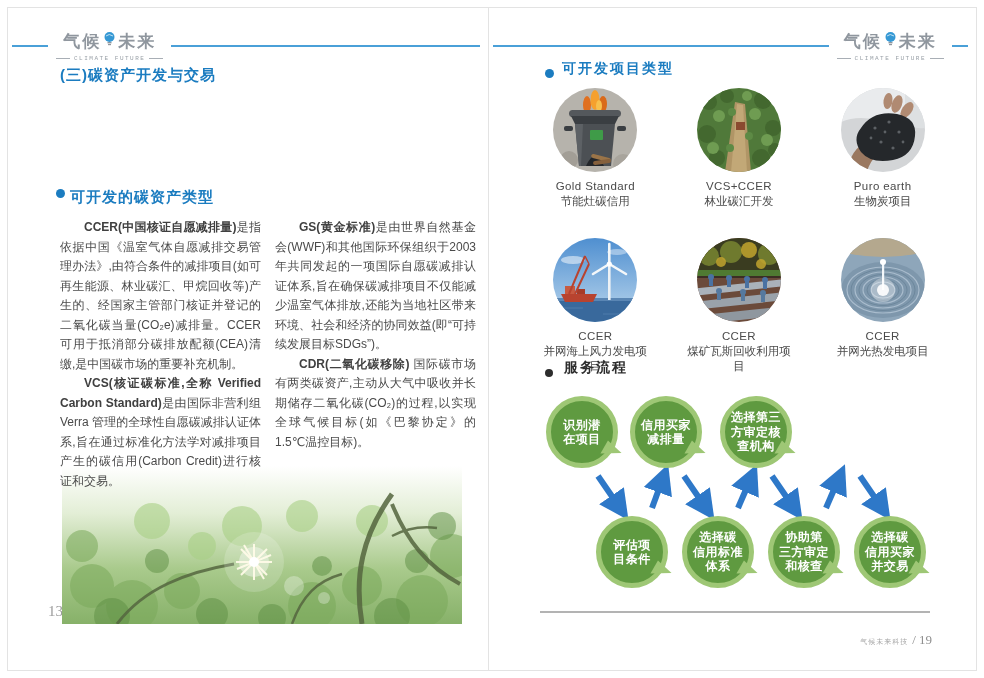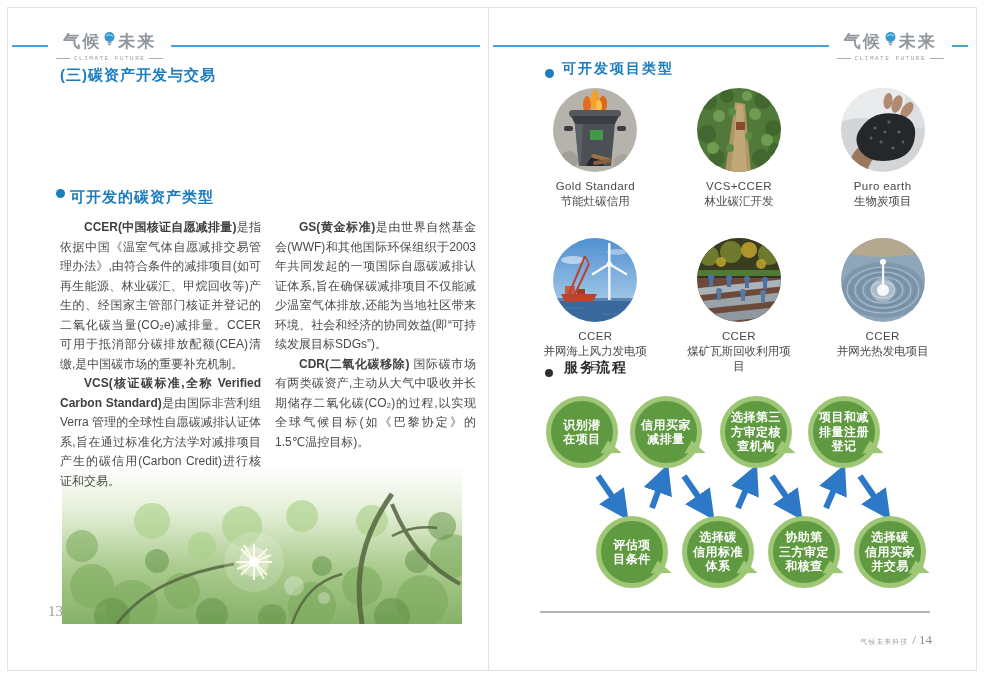--- a/index.html
+++ b/index.html
@@ -481,25 +481,20 @@
         </div>
       <div class="bubble" style="left:90px; top:8px;">
           <span class="bt">信用买家
 减排量</span>
         </div>
       <div class="bubble" style="left:180px; top:8px;">
           <span class="bt">选择第三
 方审定核
 查机构</span>
         </div>
-      <div class="bubble" style="left:268px; top:8px;">
-          <span class="bt">项目和减
-排量注册
-登记</span>
-        </div>
       <div class="bubble" style="left:56px; top:128px;">
           <span class="bt">评估项
 目条件</span>
         </div>
       <div class="bubble" style="left:142px; top:128px;">
           <span class="bt">选择碳
 信用标准
 体系</span>
         </div>
       <div class="bubble" style="left:228px; top:128px;">
@@ -511,16 +506,16 @@
           <span class="bt">选择碳
 信用买家
 并交易</span>
         </div>
     </div>
 
     <div class="divider-h"></div>
 
     <div class="footer-r">
       <span class="lbl">气候未来科技</span>
-      <span class="num">/ 14</span>
+      <span class="num">/ 19</span>
     </div>
   </div>
 </div>
 
 </body></html>

